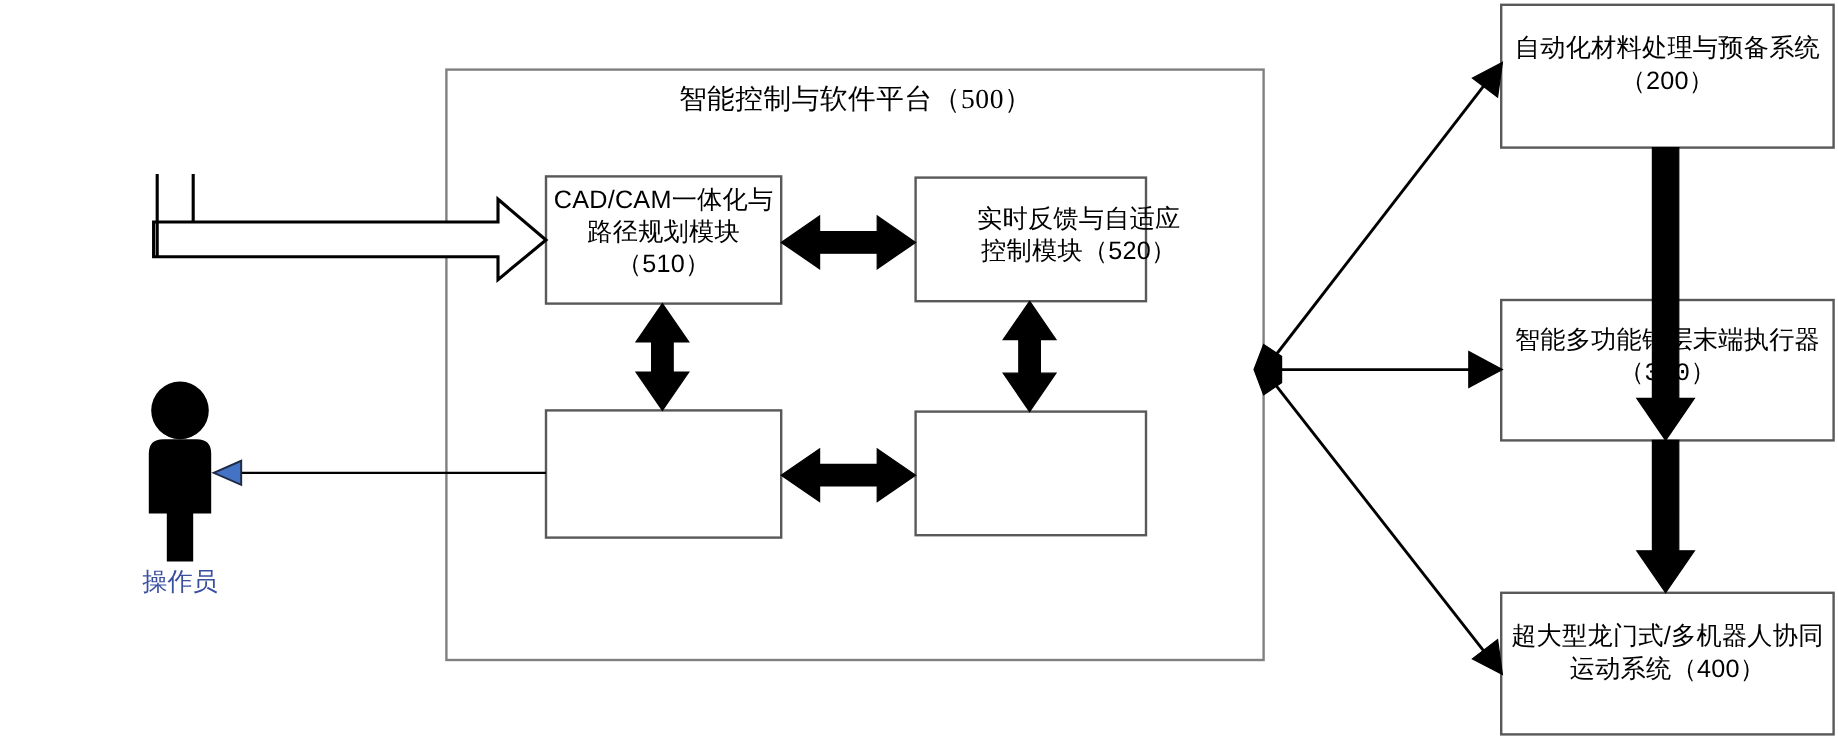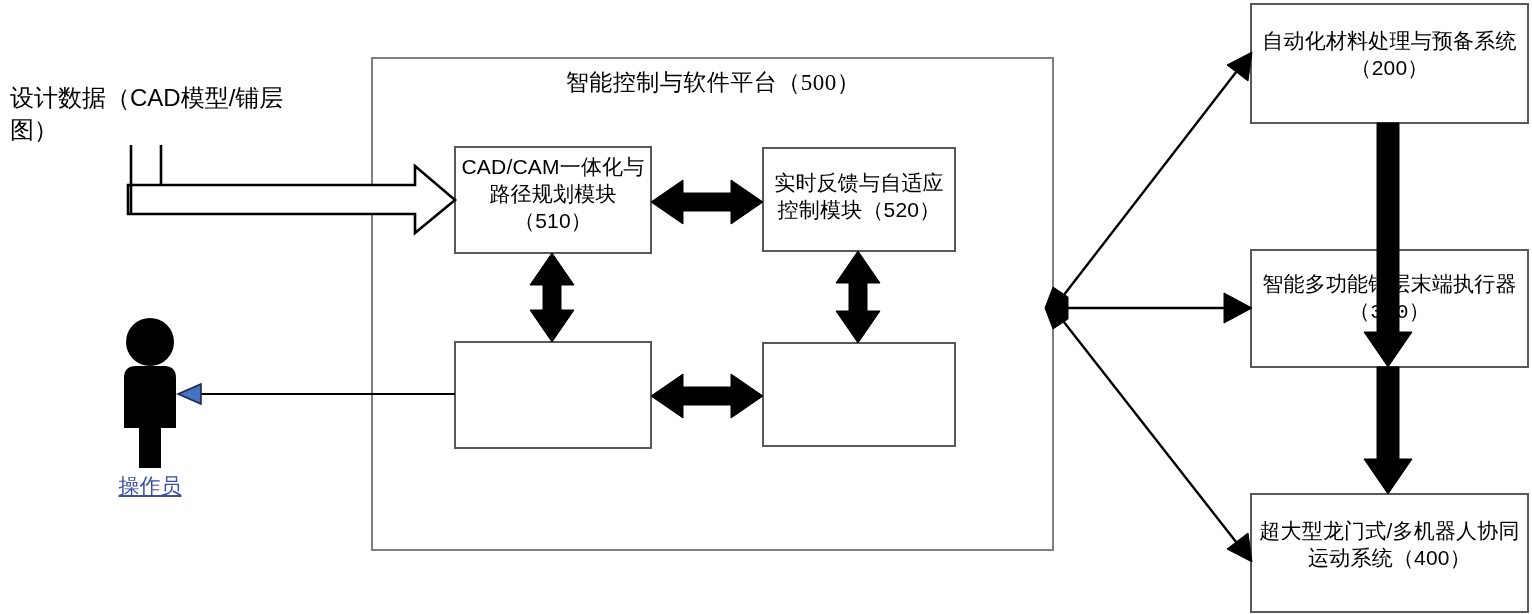--- a/index.html
+++ b/index.html
@@ -40,21 +40,20 @@
     font-family: Liberation Serif, serif;
   }
   .design-text {
     font-size: 24px;
     text-align: left;
     line-height: 1.35;
   }
   .operator-text {
     font-size: 21px;
     color: #3a4fa0;
-    text-decoration: underline;
   }
 </style>
 </head>
 <body>
 
 <div id="canvas">
 
   <svg class="layer" viewBox="0 0 1532 614">
 
     <rect x="372" y="58" width="681" height="492" fill="#ffffff" stroke="#808080" stroke-width="2"></rect>
@@ -101,32 +100,30 @@
 
     <path d="M 1377 123 L 1399 123 L 1399 332 L 1412 332 L 1388 367 L 1364 332 L 1377 332 Z" fill="#000000" stroke="#000000" stroke-width="1"></path>
     <path d="M 1377 367 L 1399 367 L 1399 459 L 1412 459 L 1388 494 L 1364 459 L 1377 459 Z" fill="#000000" stroke="#000000" stroke-width="1"></path>
 
     <g>
       <circle cx="150" cy="342" r="24" fill="#000000"></circle>
       <path d="M 124 378 q 0 -12 12 -12 L 164 366 q 12 0 12 12 L 176 428 L 161 428 L 161 468 L 139 468 L 139 428 L 124 428 Z" fill="#000000"></path>
     </g>
   </svg>
 
-  <div class="lbl design-text" style="left:10px; top:82px; width:290px;">设计数据（CAD模型/铺层
-图）</div>
 
   <div class="lbl operator-text" style="left:100px; top:473px; width:100px;">操作员</div>
 
   <div class="lbl platform-title" style="left:453px; top:68px; width:520px;">智能控制与软件平台（500）</div>
 
   <div class="lbl box-text" style="left:455px; top:154px; width:196px;">CAD/CAM一体化与
 路径规划模块
 （510）</div>
 
-  <div class="lbl box-text" style="left:763px; top:170px; width:192px;">实时反馈与自适应
+  <div class="lbl box-text" style="left:763px; top:170px; width:192px;padding-left:40px;">实时反馈与自适应
 控制模块（520）</div>
 
 
 
   <div class="lbl box-text" style="left:1251px; top:28px; width:277px;">自动化材料处理与预备系统
 （200）</div>
 
   <div class="lbl box-text" style="left:1251px; top:273px; width:277px;font-family:Liberation Mono, monospace;">智能多功能铺层末端执行器
 （300）</div>
 

